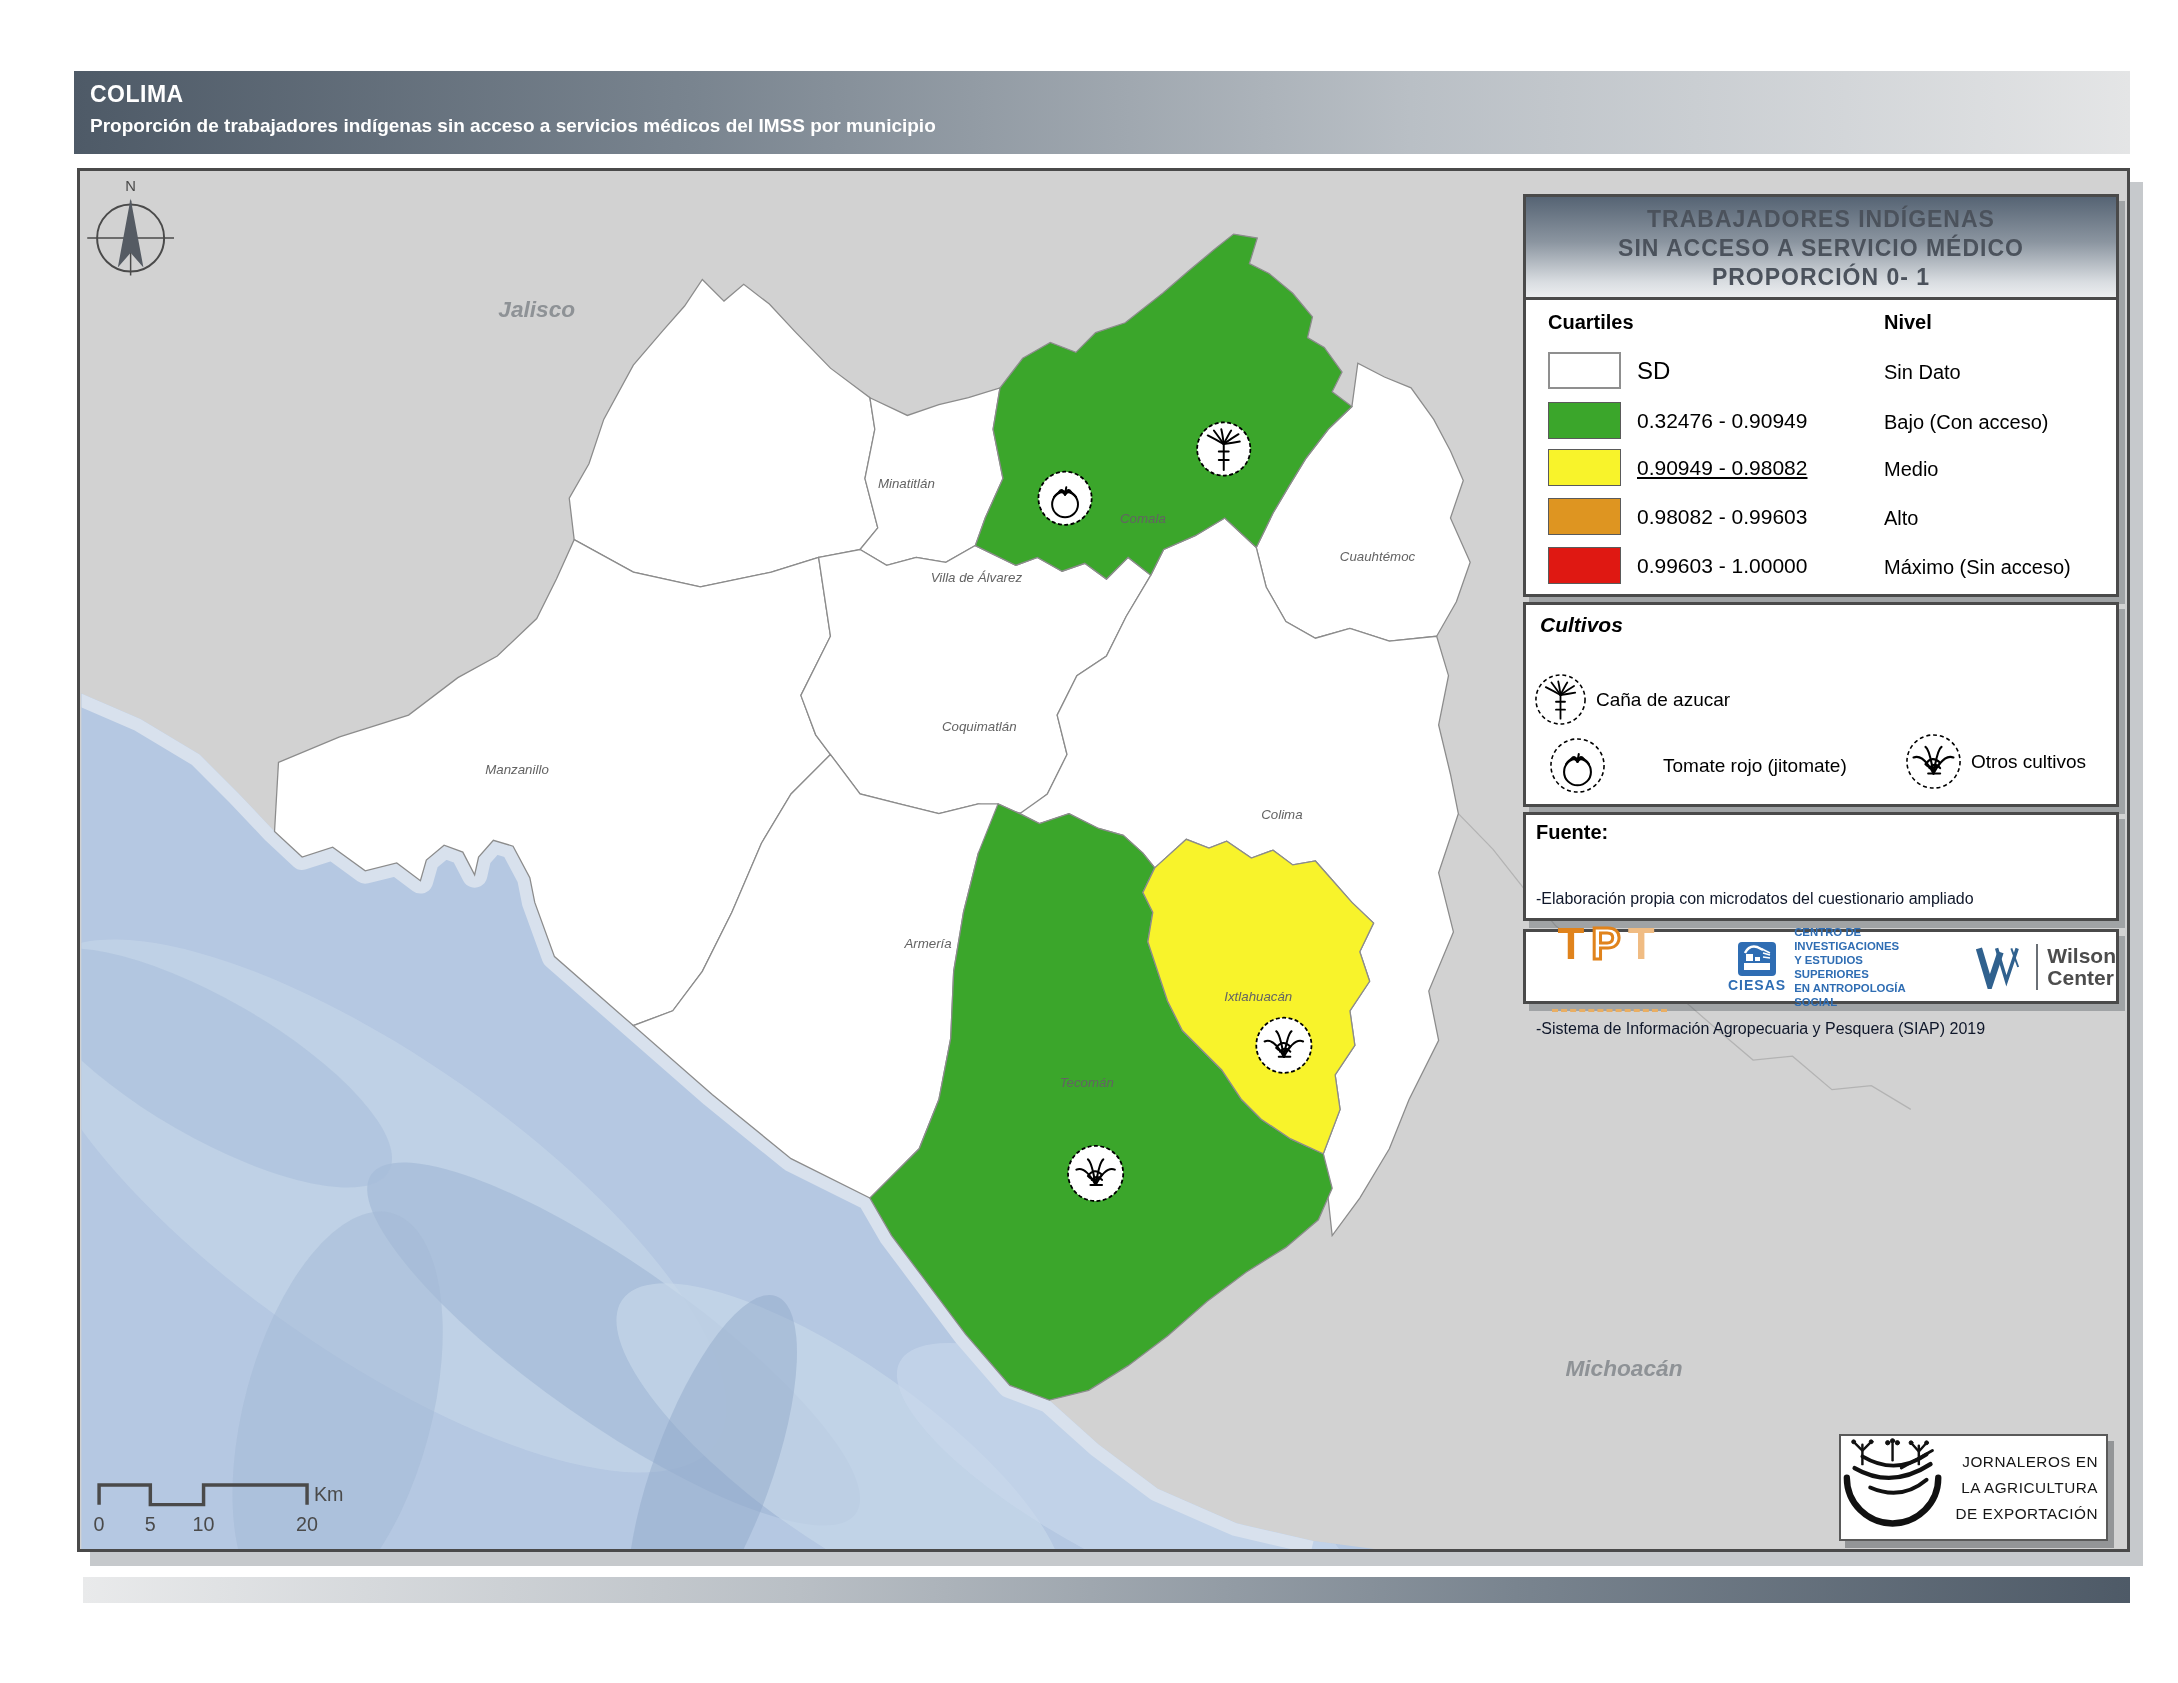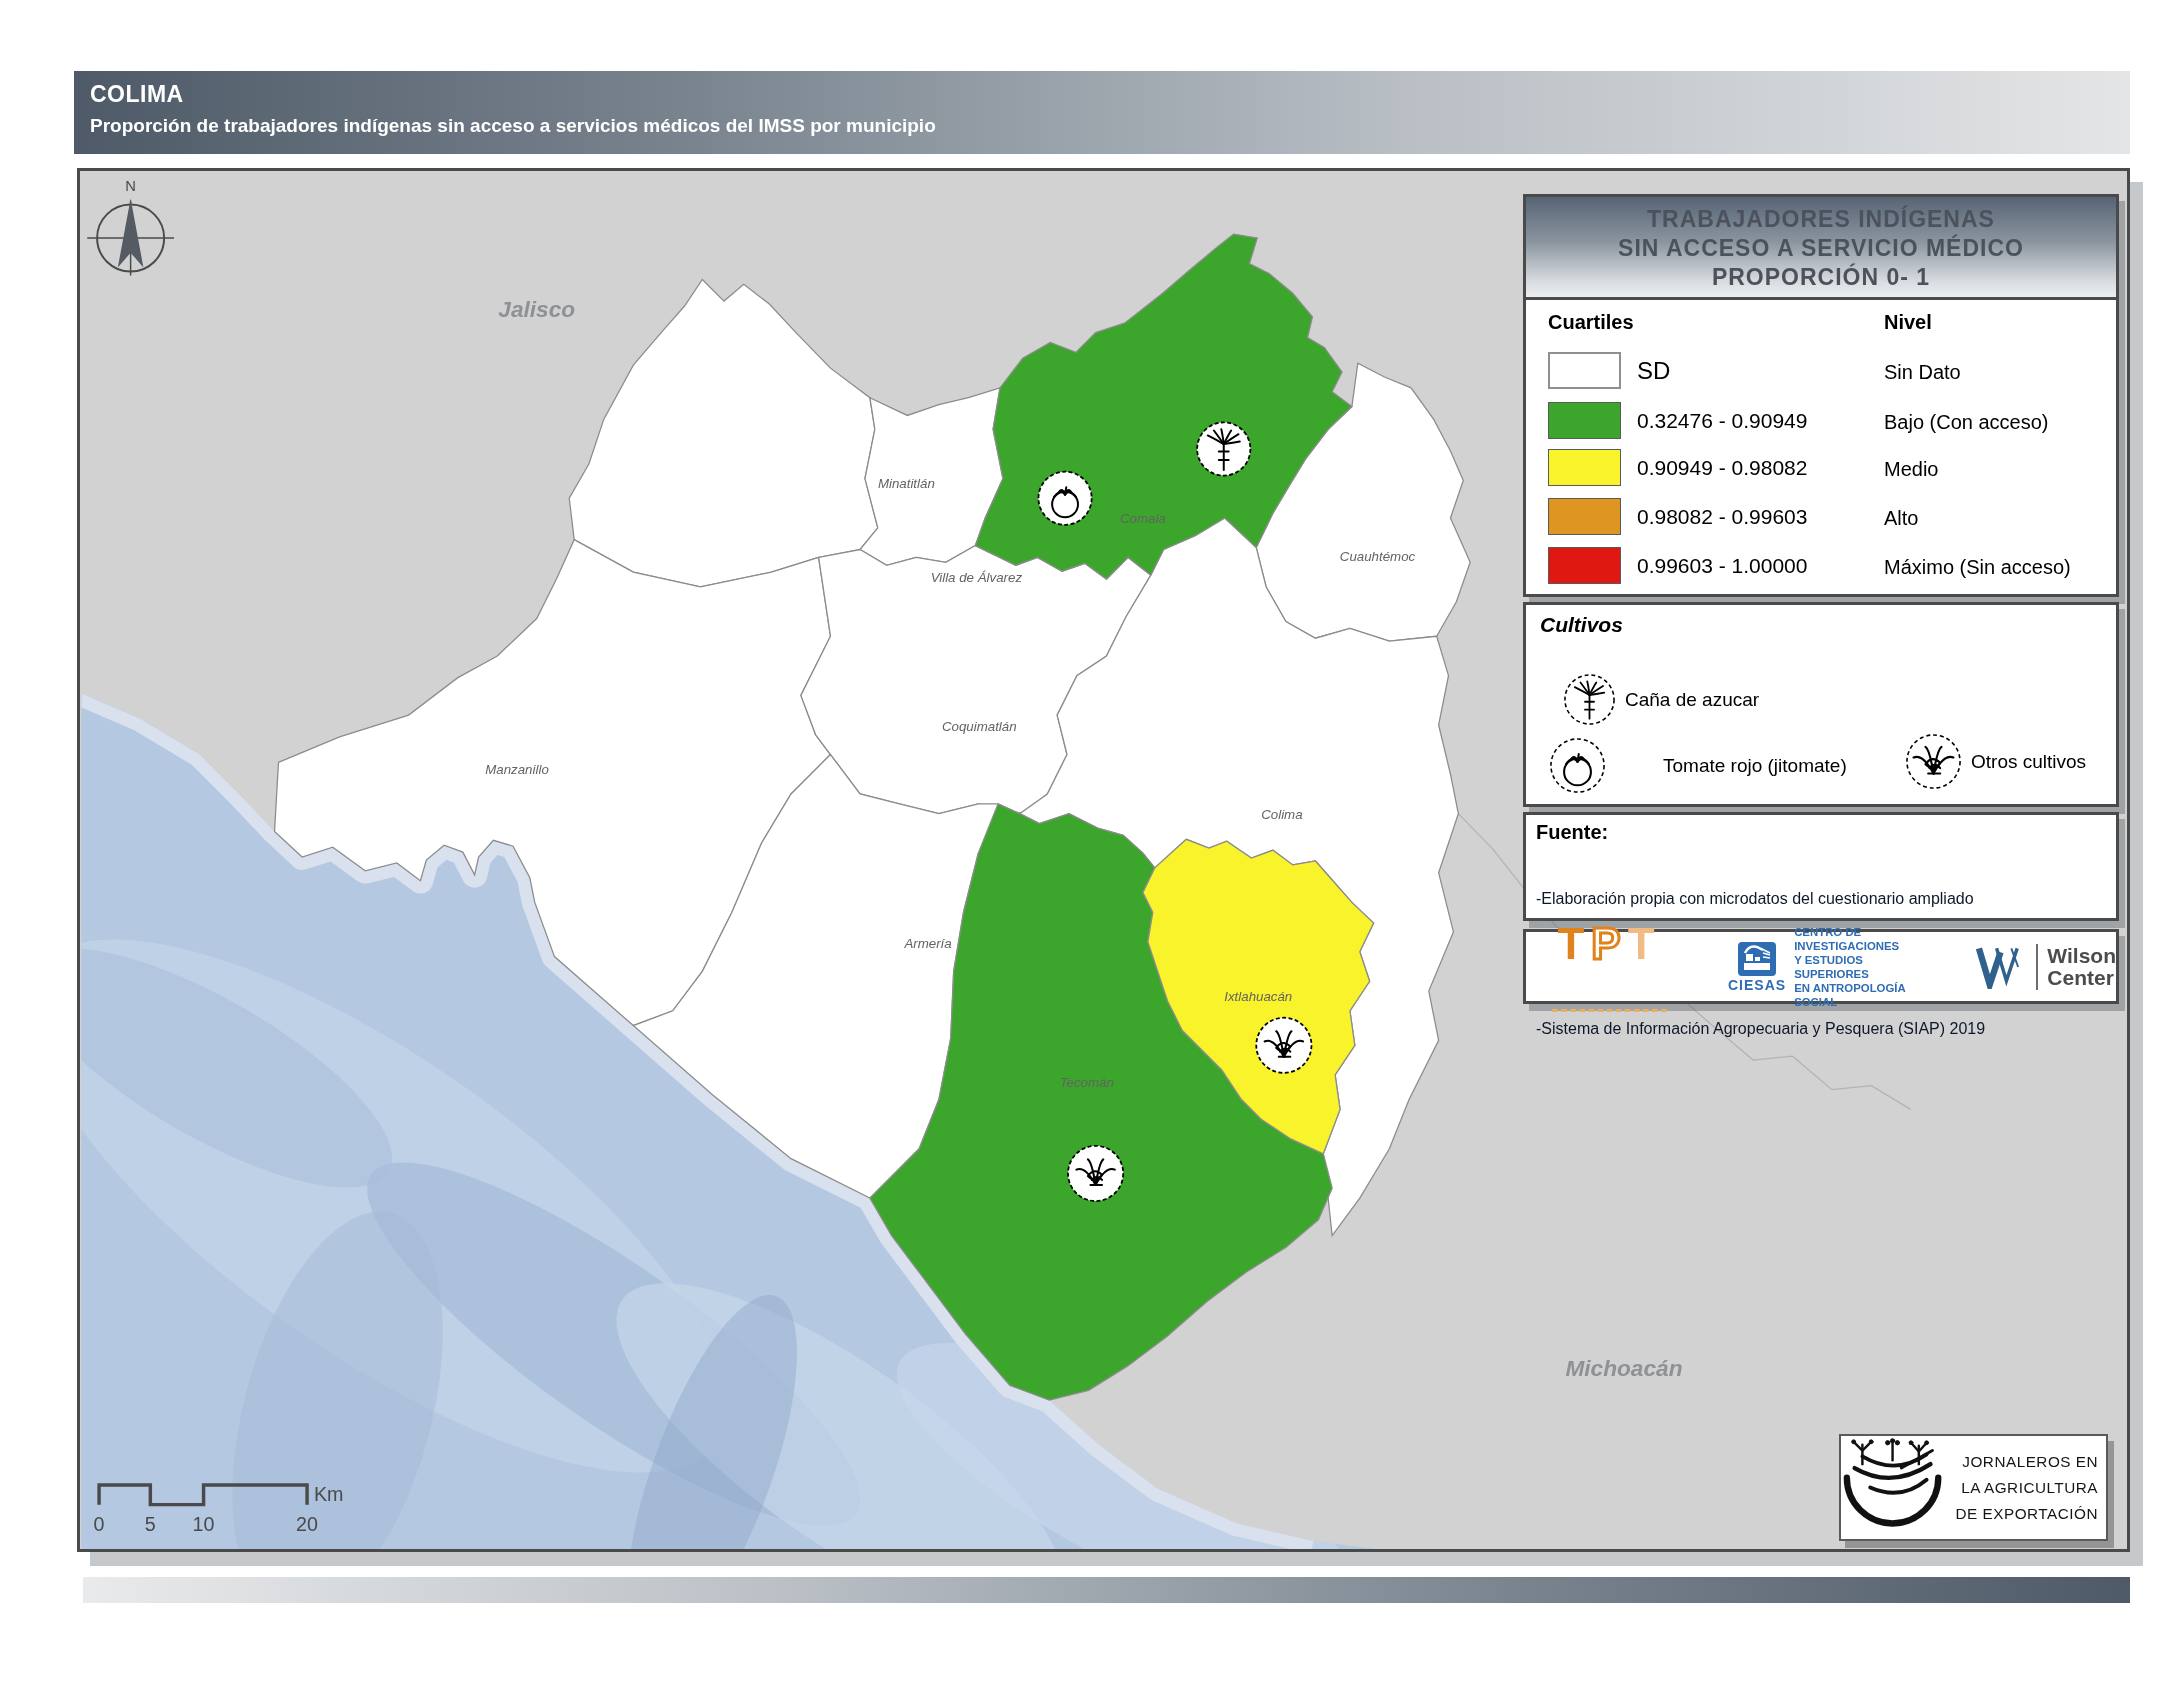--- a/index.html
+++ b/index.html
@@ -219,35 +219,35 @@
 
   <div class="lrow-swatch sw-white" style="top:155px;"></div>
   <div class="lrow-range" style="top:160px;font-size:24px;">SD</div>
   <div class="lrow-level" style="top:164px;">Sin Dato</div>
 
   <div class="lrow-swatch sw-green" style="top:205px;"></div>
   <div class="lrow-range" style="top:212px;">0.32476 - 0.90949</div>
   <div class="lrow-level" style="top:214px;">Bajo (Con acceso)</div>
 
   <div class="lrow-swatch sw-yellow" style="top:252px;"></div>
-  <div class="lrow-range" style="top:259px;">0.90949 - 0.98082</div>
+  <div class="lrow-range" style="top:259px;text-decoration:underline;">0.90949 - 0.98082</div>
   <div class="lrow-level" style="top:261px;">Medio</div>
 
   <div class="lrow-swatch sw-orange" style="top:301px;"></div>
   <div class="lrow-range" style="top:308px;">0.98082 - 0.99603</div>
   <div class="lrow-level" style="top:310px;">Alto</div>
 
   <div class="lrow-swatch sw-red" style="top:350px;"></div>
   <div class="lrow-range" style="top:357px;">0.99603 - 1.00000</div>
   <div class="lrow-level" style="top:359px;">Máximo (Sin acceso)</div>
 </div>
 
 <div id="cultivosbox" class="abs panel">
   <div class="title">Cultivos</div>
-  <div class="cult-item" style="left:36px;top:67px;text-align:center;">
+  <div class="cult-item" style="left:7px;top:67px;text-align:center;">
     <svg width="55" height="55" viewBox="-28 -28 56 56">
       <circle r="25" fill="#fff" stroke="#000" stroke-width="1.6" stroke-dasharray="4 3"></circle>
         <use href="#ic-cana" transform="scale(1.15)"></use>
     </svg>
     <span class="cult-label">Caña de azucar</span>
   </div>
   <div class="cult-item" style="left:22px;top:131px;gap:48px;">
     <svg width="59" height="59" viewBox="-30 -30 60 60">
       <circle r="27" fill="#fff" stroke="#000" stroke-width="1.6" stroke-dasharray="4 3"></circle>
         <use href="#ic-tomate" transform="scale(1.3)"></use>

